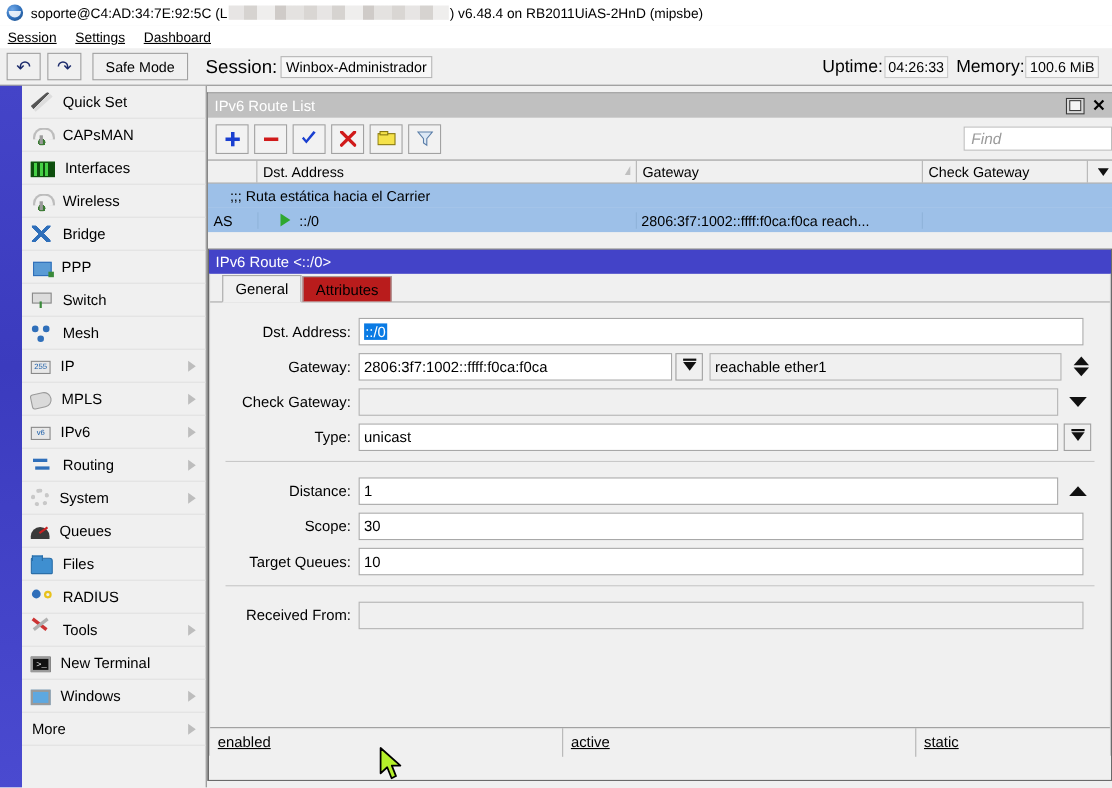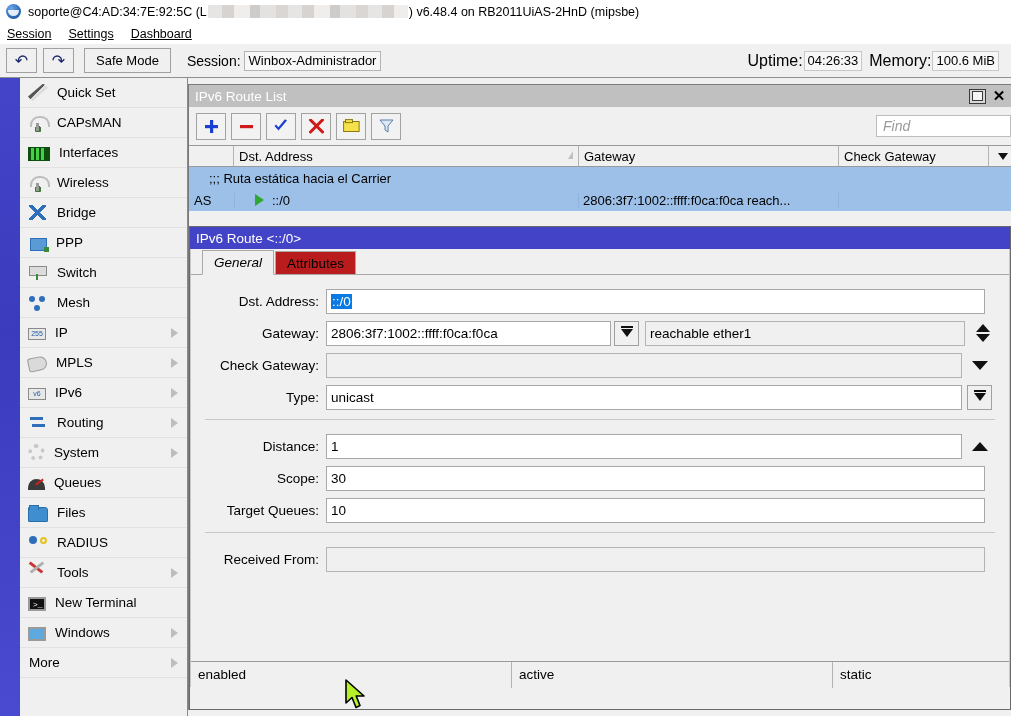--- a/index.html
+++ b/index.html
@@ -29,21 +29,21 @@
   .menubar span{font-size:12.5px;margin-right:17px;cursor:default;text-decoration:underline;}
 
   
   .toolbar{position:absolute;left:0;top:44px;width:1011px;height:34px;background:#f0f0f0;
            border-bottom:1px solid #8f8f8f;display:flex;align-items:center;box-sizing:border-box;}
   .tbtn{width:31px;height:25px;border:1px solid #a0a0a0;background:#f0f0f0;margin-left:6px;
         display:flex;align-items:center;justify-content:center;box-sizing:border-box;color:#1b2a6b;
         font-size:16px;}
   .safemode{height:25px;border:1px solid #a0a0a0;background:#f0f0f0;margin-left:10px;
         display:flex;align-items:center;padding:0 11px;box-sizing:border-box;font-size:13px;}
-  .sess-label{margin-left:16px;font-size:14px;}
+  .sess-label{margin-left:16px;font-size:17px;}
   .sess-box{height:20px;border:1px solid #b4b4b4;background:#f7f7f7;margin-left:3px;
         display:flex;align-items:center;padding:0 4px;box-sizing:border-box;font-size:13px;}
   .tb-right{margin-left:auto;display:flex;align-items:center;padding-right:5px;}
   .tb-right .lbl{font-size:16px;}
   .valbox{height:20px;border:1px solid #c8c8c8;background:#f7f7f7;margin-left:1px;margin-right:7px;
         display:flex;align-items:center;padding:0 3px;box-sizing:border-box;font-size:13px;}
 
   
   .rail{position:absolute;left:0;top:78px;width:20px;height:638px;
         background:linear-gradient(180deg,#4444c8 0%,#3b3bbe 40%,#4a4ad0 100%);}
@@ -156,21 +156,21 @@
   .dlg{position:absolute;left:189px;top:226px;width:822px;height:484px;background:#f0f0f0;
        border:1px solid #6a6a6a;box-sizing:border-box;}
   .dlg-title{height:22px;background:#4343c8;color:#fff;display:flex;align-items:center;
        padding-left:6px;box-sizing:border-box;font-size:13.5px;}
   .dlg-body{position:relative;height:438px;background:#f0f0f0;box-sizing:border-box;
        border-left:1px solid #c8c8c8;border-right:1px solid #c8c8c8;}
   .tabs{display:flex;align-items:flex-end;height:26px;padding-left:11px;box-sizing:border-box;
        border-bottom:1px solid #a8a8a8;}
   .tab{height:23px;padding:0 11px;display:flex;align-items:center;font-size:13.5px;
        border:1px solid #a8a8a8;border-bottom:none;box-sizing:border-box;background:#b91c1c;margin-right:1px;}
-  .tab.active{background:#f0f0f0;height:25px;position:relative;top:1px;border-bottom:1px solid #f0f0f0;font-style:italic;}
+  .tab.active{background:#f0f0f0;height:25px;position:relative;top:1px;border-bottom:1px solid #f0f0f0;}
 
   .form{padding:12px 0 0 0;}
   .row{display:flex;align-items:center;height:28px;margin-bottom:4px;}
   .row .lbl{width:135px;text-align:right;padding-right:7px;font-size:13.5px;box-sizing:border-box;
        flex:none;}
   .fld{height:25px;border:1px solid #a8a8a8;background:#ffffff;box-sizing:border-box;
        display:flex;align-items:center;padding-left:4px;font-size:13.5px;}
   .fld.flat{background:#f0f0f0;border:1px solid #b4b4b4;}
   .sel{background:#0a7be4;color:#fff;padding:0 1px;}
   .dropbtn{width:25px;height:25px;border:1px solid #a0a0a0;background:#f0f0f0;margin-left:3px;
@@ -188,21 +188,21 @@
   .arrow-dn i{width:0;height:0;border-top:9px solid #111;border-left:8px solid transparent;
        border-right:8px solid transparent;}
   .arrow-up{width:22px;margin-left:7px;display:flex;align-items:center;justify-content:center;flex:none;}
   .arrow-up i{width:0;height:0;border-bottom:9px solid #111;border-left:8px solid transparent;
        border-right:8px solid transparent;}
   .hr{height:1px;background:#c8c8c8;margin:8px 14px 12px 14px;}
 
   .statusbar{position:absolute;left:0;bottom:0;width:100%;height:26px;background:#f0f0f0;
        border-top:1px solid #9a9a9a;display:flex;align-items:center;box-sizing:border-box;}
   .st{height:26px;display:flex;align-items:center;padding-left:7px;box-sizing:border-box;
-       border-right:1px solid #b4b4b4;font-size:13.5px;}
+       border-right:1px solid #b4b4b4;font-size:13.5px;text-decoration:underline;}
 
   .cursor{position:absolute;left:344px;top:679px;width:22px;height:32px;pointer-events:none;}
 </style>
 </head>
 <body>
 
 <div class="app">
 
   <div class="titlebar">
     <div class="tb-logo"></div>

